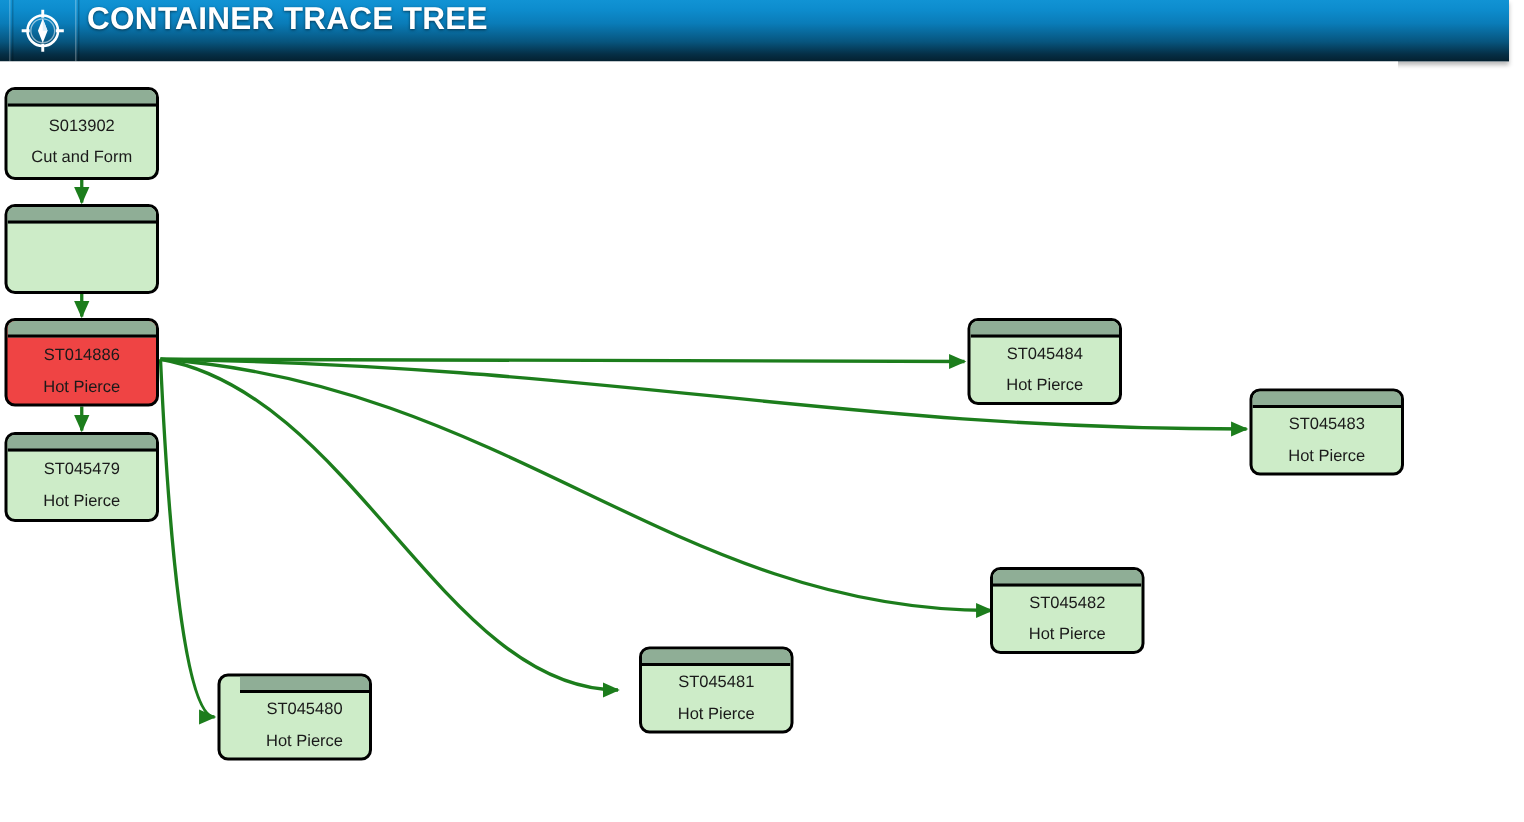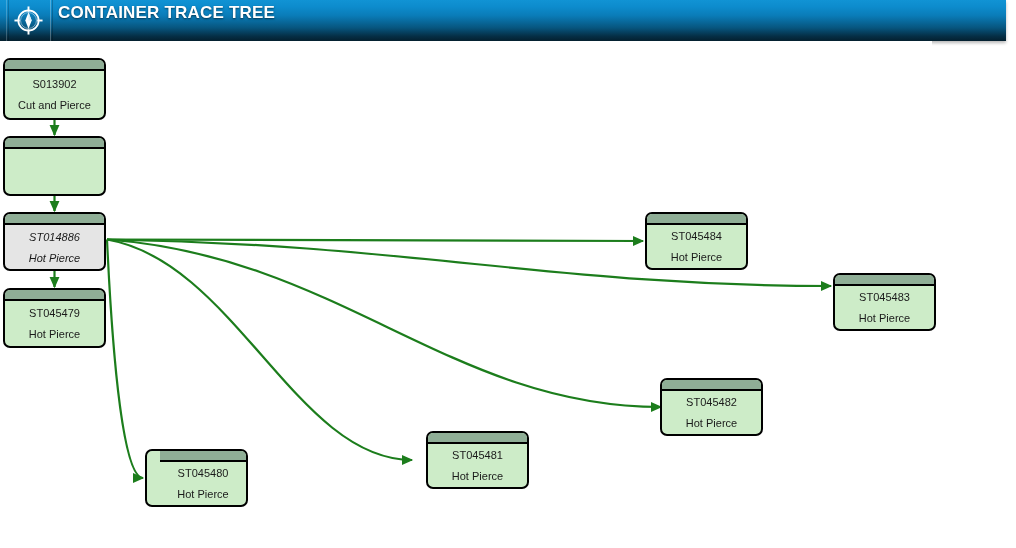--- a/index.html
+++ b/index.html
@@ -72,21 +72,21 @@
   #subtitle {
     color: #bfe2f5;
     font-size: 11.5px;
     font-weight: bold;
     letter-spacing: 0.1px;
     line-height: 14px;
     text-shadow: 0 1px 1px rgba(0,0,0,0.45);
   }
   #title {
     color: #ffffff;
-    font-size: 17px;
+    font-size: 21px;
     font-weight: bold;
     letter-spacing: 0.2px;
     line-height: 24px;
     text-shadow: 0 1px 2px rgba(0,0,0,0.55);
   }
 
   
   #canvas {
     position: absolute;
     left: 0;
@@ -106,21 +106,21 @@
 
   
   .node {
     position: absolute;
     box-sizing: border-box;
     border: 2px solid #000000;
     border-radius: 7px;
     background: #cdecc8;
     overflow: hidden;
   }
-  .node.selected { background: #e5e5e5; font-style: italic; }
+  .node.selected { background: #ef4444; }
   .node-head {
     height: 9px;
     background: #8fae96;
     border-bottom: 2px solid #000000;
   }
   .node-body {
     height: calc(100% - 11px);
     display: flex;
     flex-direction: column;
     align-items: center;
@@ -174,21 +174,21 @@
       <path d="M 107 239.5 C 411.08 244.15 , 555.88 286 , 831 286" fill="none" stroke="#1c7d1c" stroke-width="2.2" marker-end="url(#arrow)"></path>
       <path d="M 107 239.5 C 339.67999999999995 256.25 , 450.48 407 , 661 407" fill="none" stroke="#1c7d1c" stroke-width="2.2" marker-end="url(#arrow)"></path>
       <path d="M 107 239.5 C 235.1 261.55 , 296.1 460 , 412 460" fill="none" stroke="#1c7d1c" stroke-width="2.2" marker-end="url(#arrow)"></path>
       <path d="M 107 239.5 C 112.76 363.52 , 123.56 478 , 143 478" fill="none" stroke="#1c7d1c" stroke-width="2.2" marker-end="url(#arrow)"></path>
     </svg>
   <div id="nodes">
       <div class="node" style="left: 3px; top: 17px; width: 103px; height: 62px;">
         <div class="node-head"></div>
         <div class="node-body">
           <div class="node-id">S013902</div>
-          <div class="node-op">Cut and Pierce</div>
+          <div class="node-op">Cut and Form</div>
         </div>
       </div>
       <div class="node" style="left: 3px; top: 95px; width: 103px; height: 60px;">
         <div class="node-head"></div>
       </div>
       <div class="node selected" style="left: 3px; top: 171px; width: 103px; height: 59px;">
         <div class="node-head"></div>
         <div class="node-body">
           <div class="node-id">ST014886</div>
           <div class="node-op">Hot Pierce</div>
@@ -201,21 +201,21 @@
           <div class="node-op">Hot Pierce</div>
         </div>
       </div>
       <div class="node" style="left: 645px; top: 171px; width: 103px; height: 58px;">
         <div class="node-head"></div>
         <div class="node-body">
           <div class="node-id">ST045484</div>
           <div class="node-op">Hot Pierce</div>
         </div>
       </div>
-      <div class="node" style="left: 833px; top: 232px; width: 103px; height: 58px;">
+      <div class="node" style="left: 833px; top: 218px; width: 103px; height: 58px;">
         <div class="node-head"></div>
         <div class="node-body">
           <div class="node-id">ST045483</div>
           <div class="node-op">Hot Pierce</div>
         </div>
       </div>
       <div class="node" style="left: 660px; top: 337px; width: 103px; height: 58px;">
         <div class="node-head"></div>
         <div class="node-body">
           <div class="node-id">ST045482</div>

